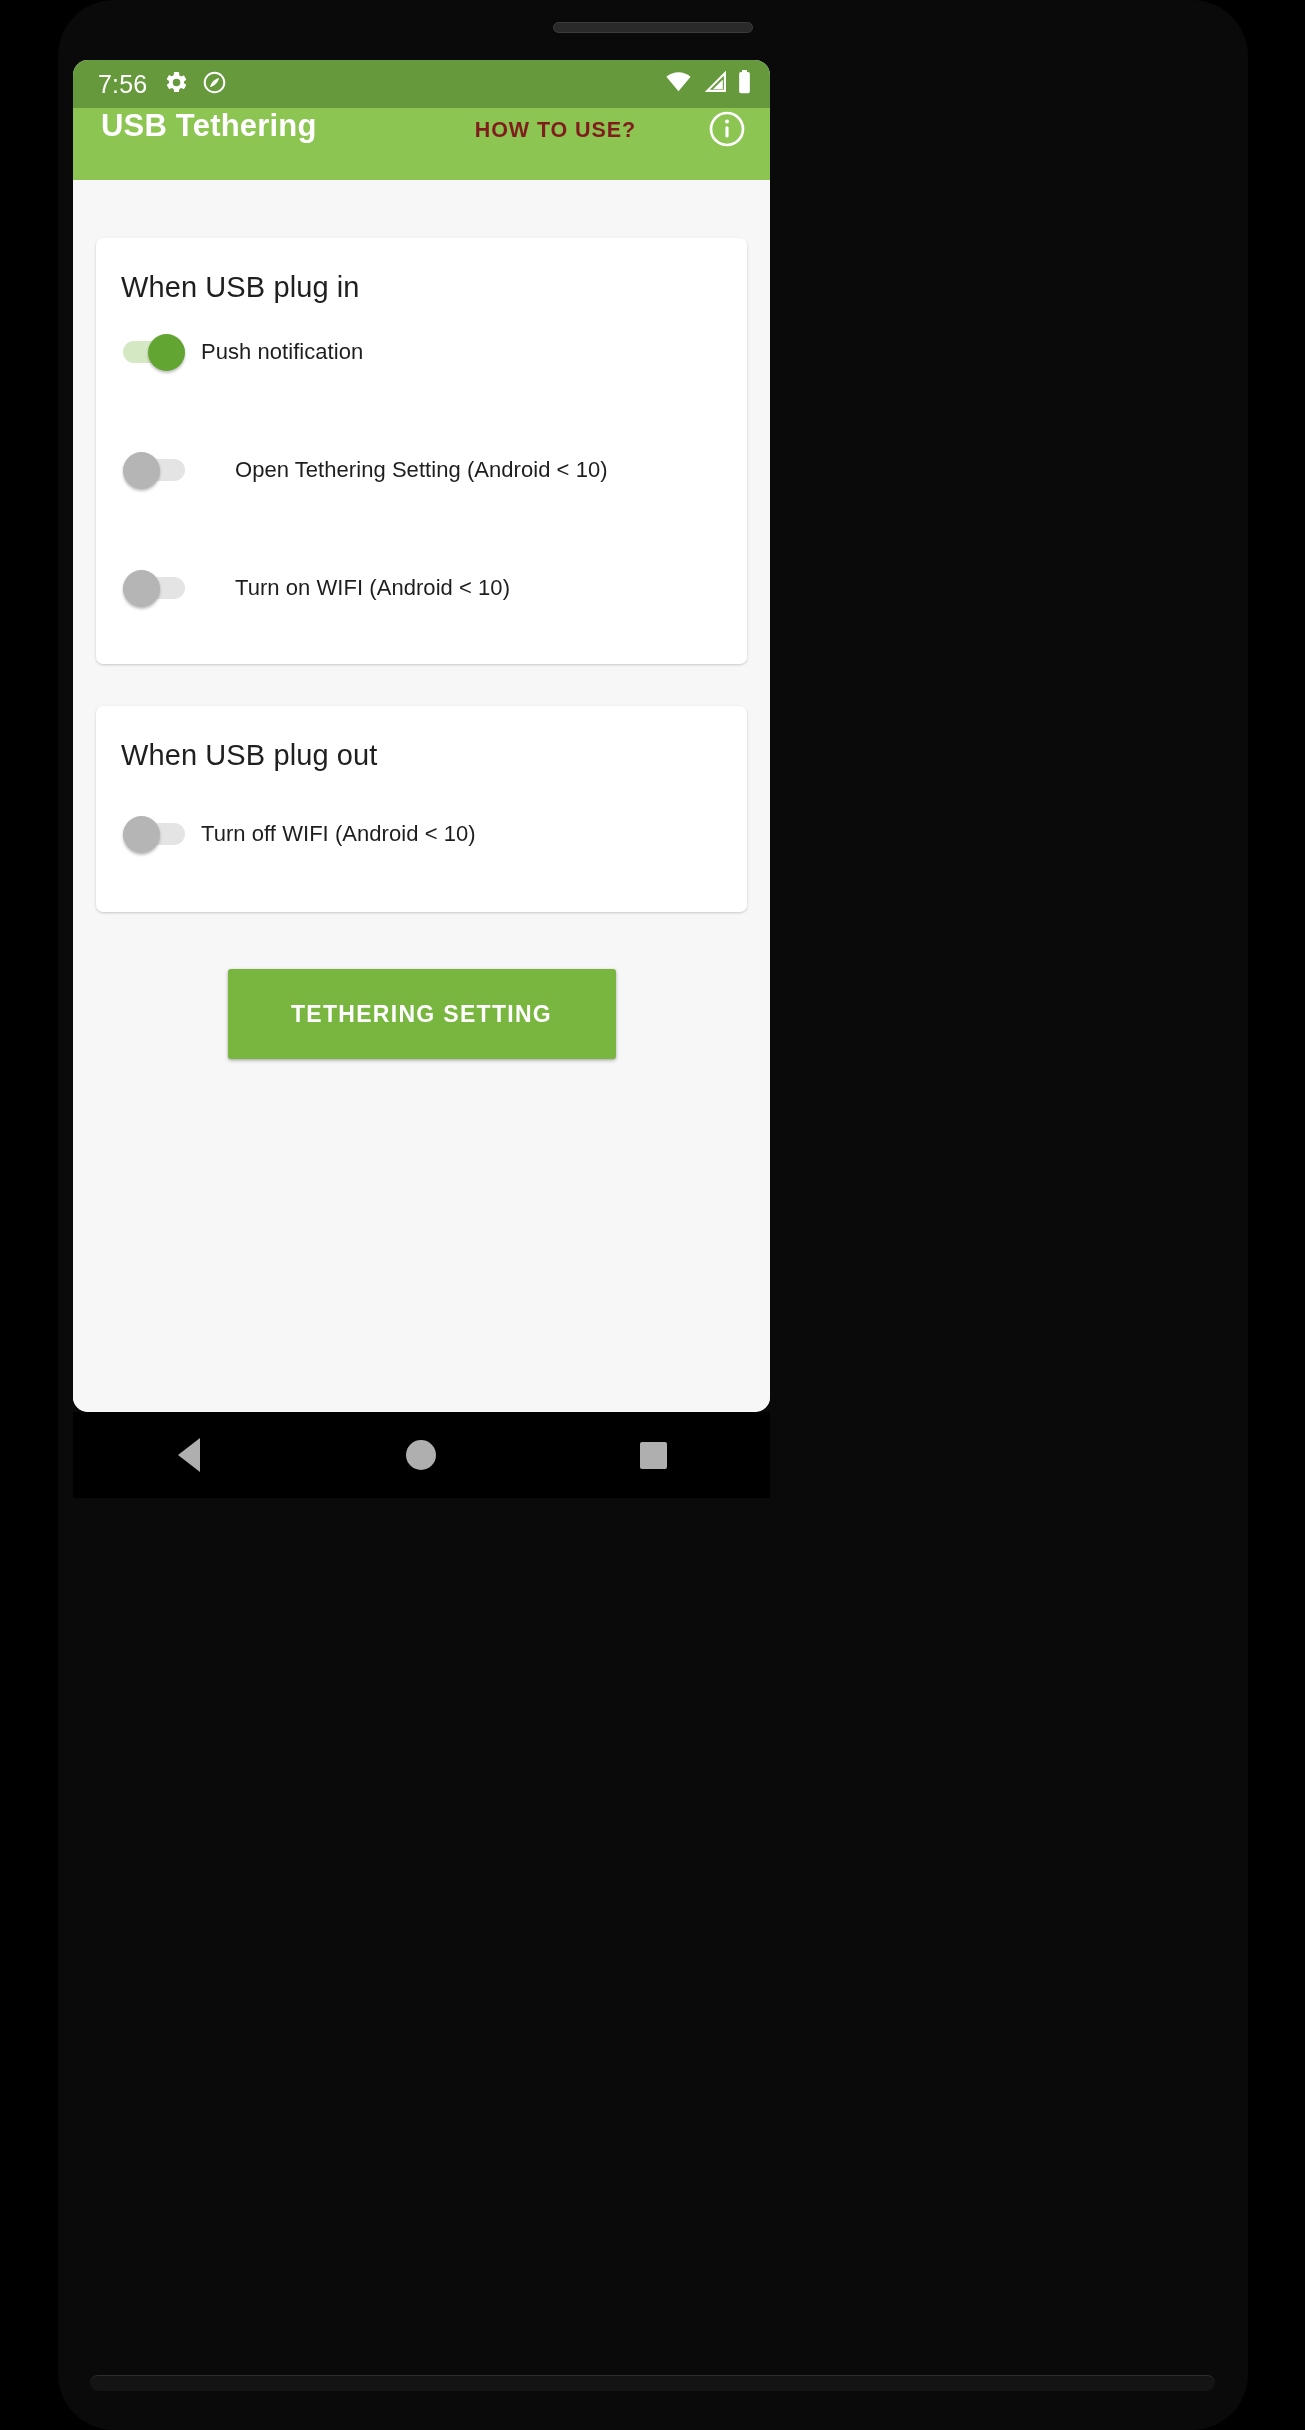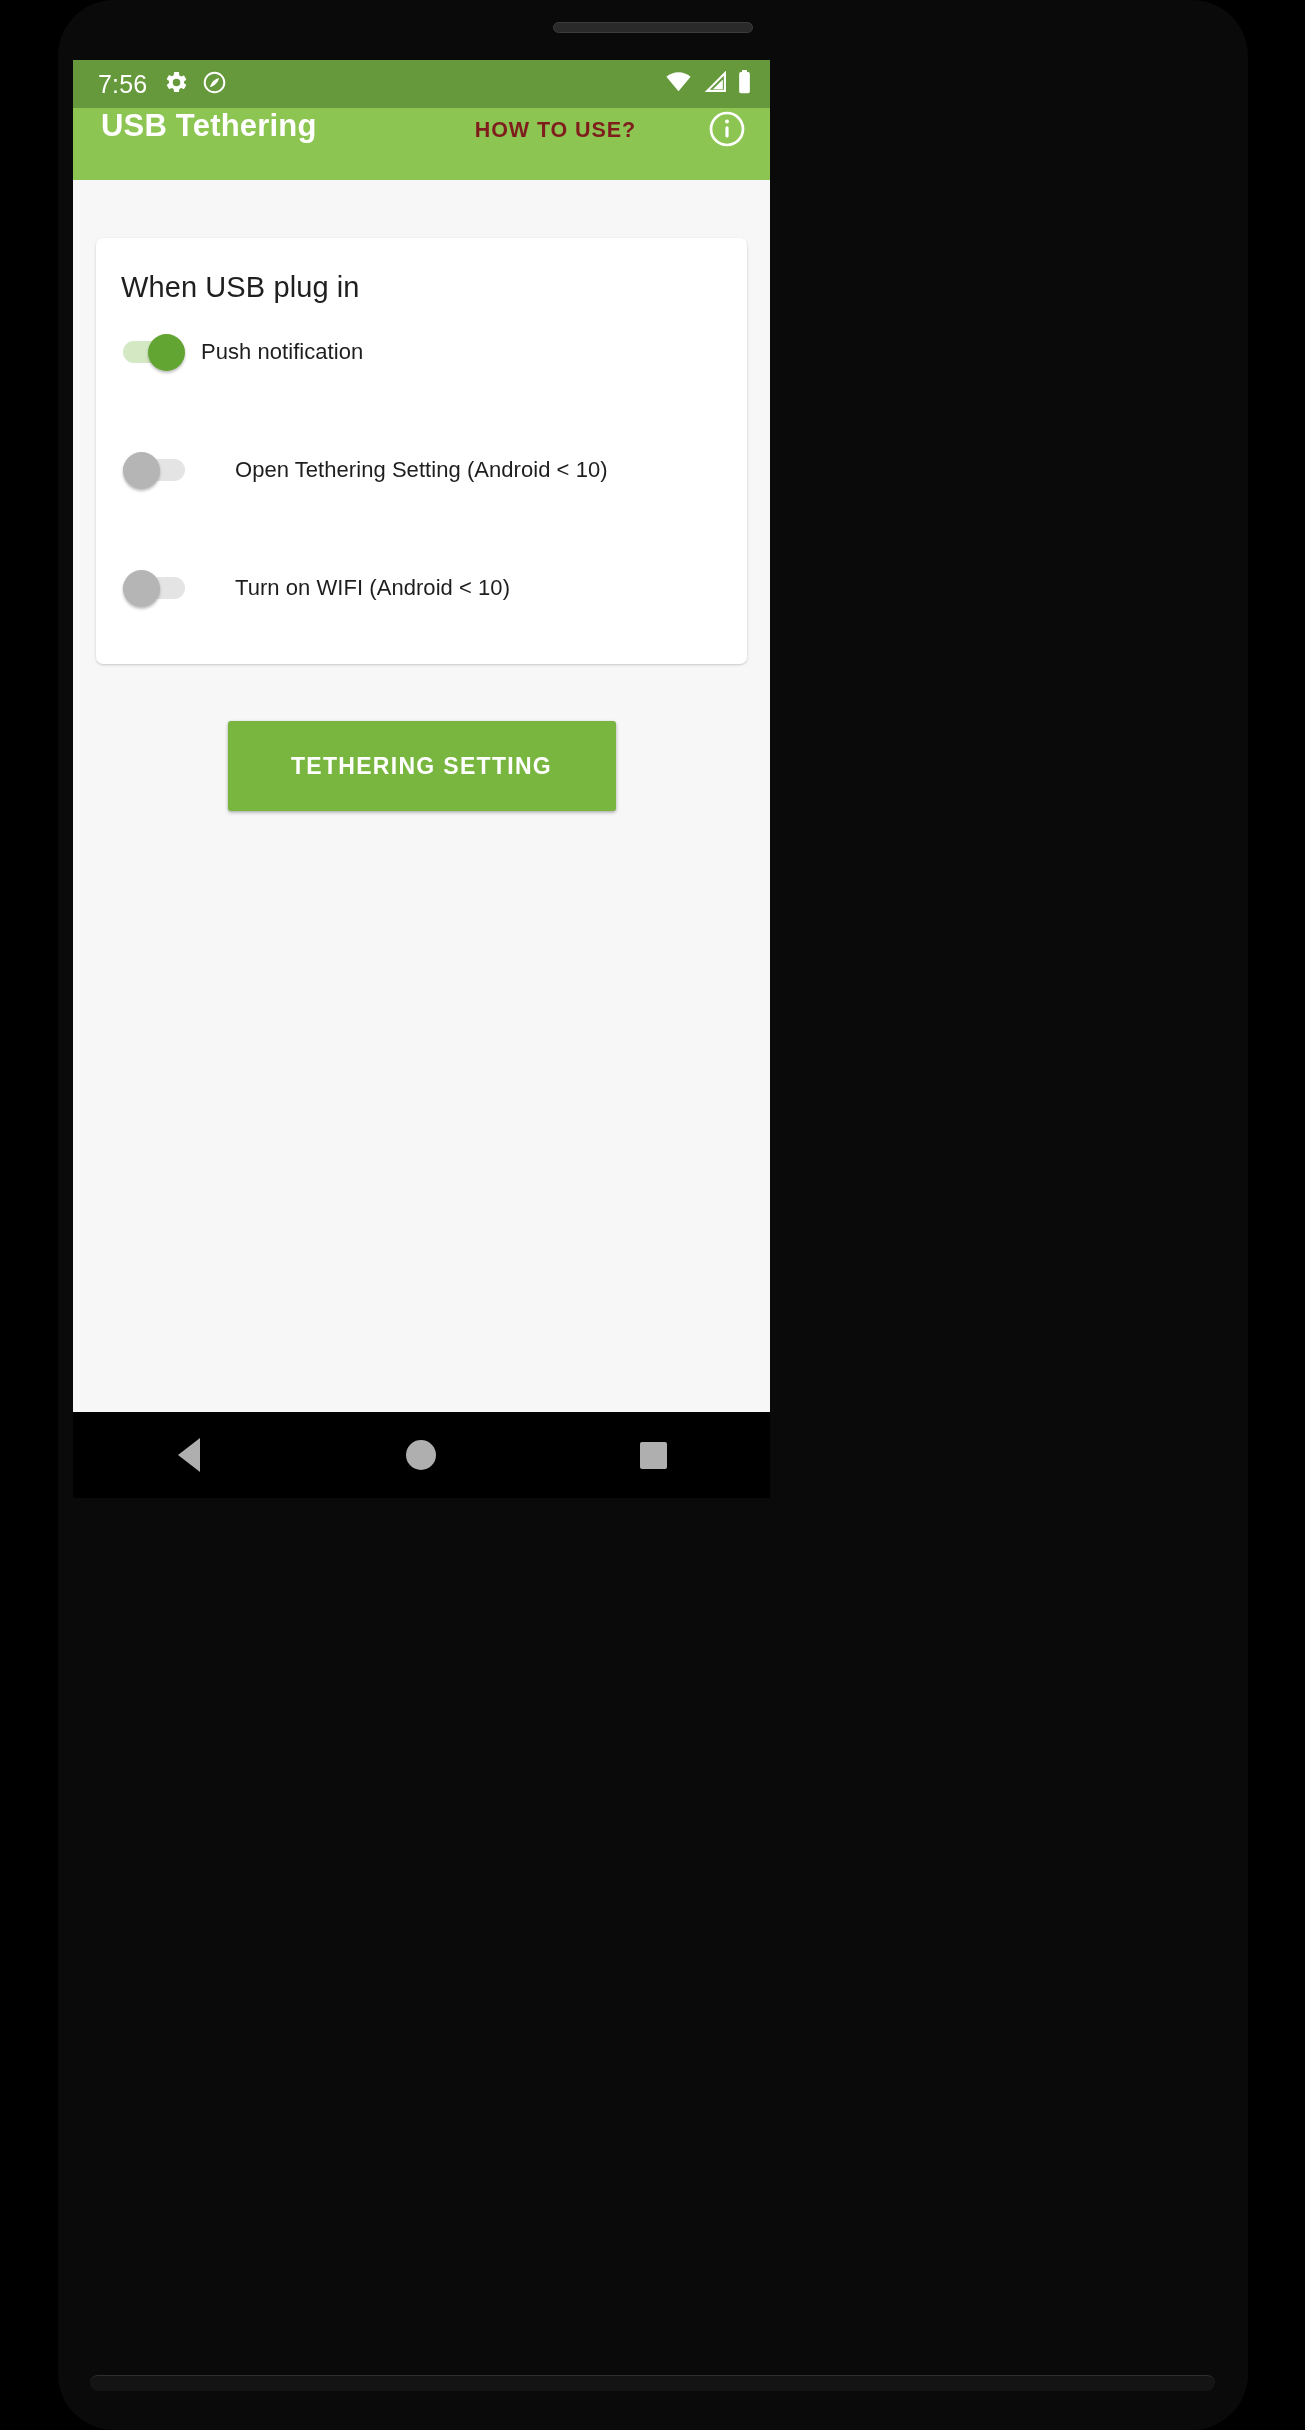--- a/index.html
+++ b/index.html
@@ -55,20 +55,21 @@
 
   
   #screen {
     position: absolute;
     left: 73px;
     top: 60px;
     width: 697px;
     height: 1352px;
     background: #F7F7F7;
     overflow: hidden;
+    border-radius: 15px;
   }
 
   
   #status-bar {
     position: relative;
     height: 48px;
     background: #65993C;
     display: flex;
     align-items: center;
     padding: 0 18px 0 25px;
@@ -336,20 +337,31 @@
 
         <div class="switch-row">
           <span class="switch off">
             <span class="track"></span>
             <span class="thumb"></span>
           </span>
           <span class="switch-label">Turn on WIFI (Android &lt; 10)</span>
         </div>
       </div>
 
+      <div class="card" id="card-plug-out">
+        <div class="card-title">When USB plug out</div>
+
+        <div class="switch-row">
+          <span class="switch off">
+            <span class="track"></span>
+            <span class="thumb"></span>
+          </span>
+          <span class="switch-label">Turn off WIFI (Android &lt; 10)</span>
+        </div>
+      </div>
 
       <div id="tethering-setting-row">
         <button id="tethering-setting-button">TETHERING SETTING</button>
       </div>
 
     </div>
   </div>
 
   <div id="nav-bar">
     <div class="nav-btn">

